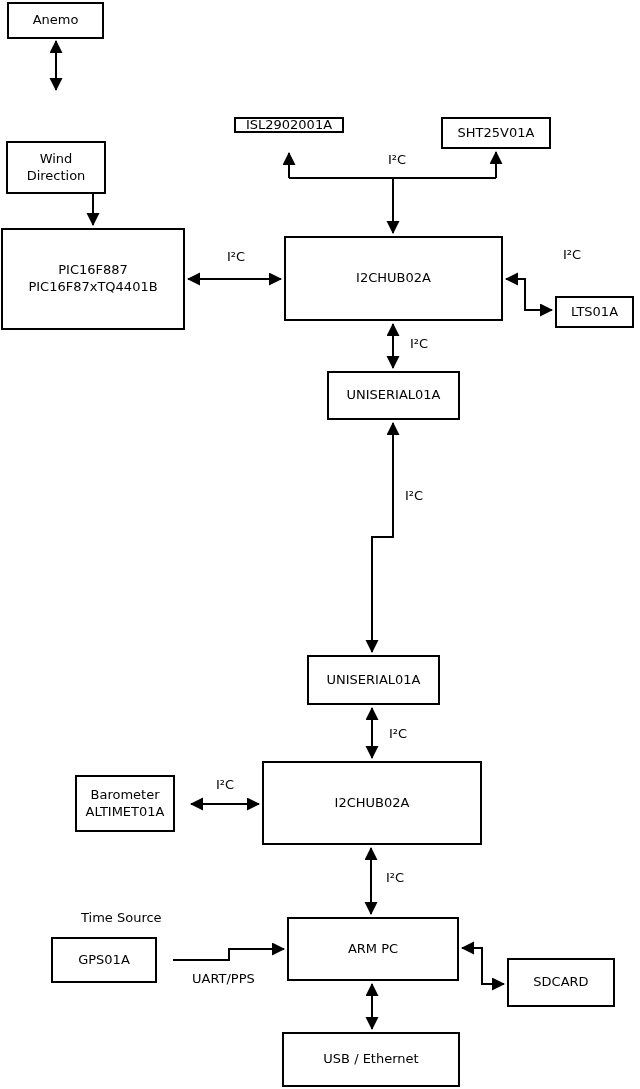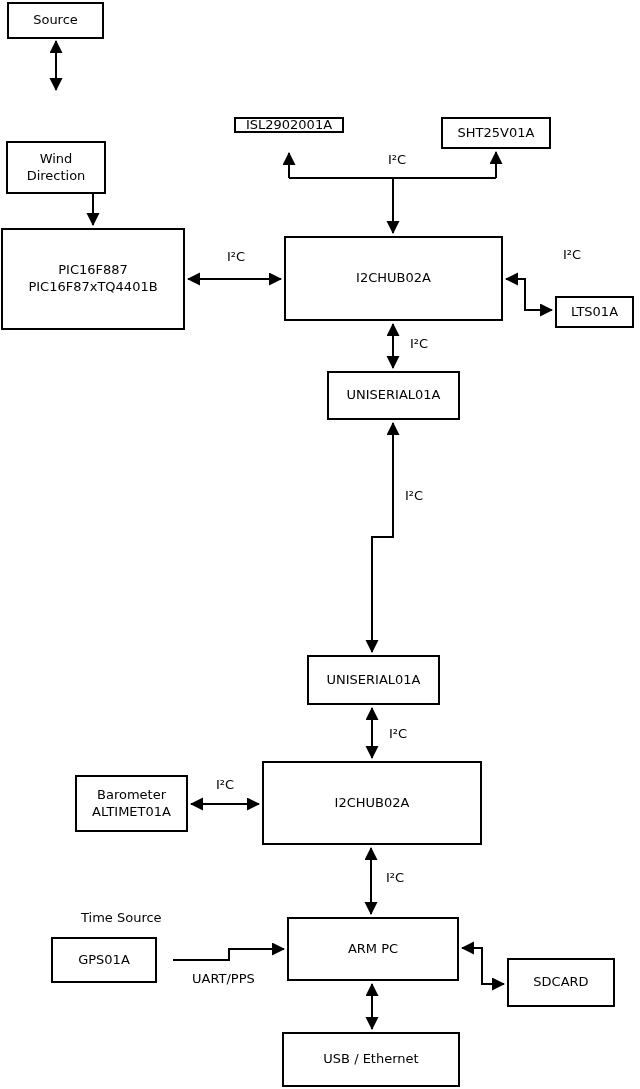--- a/index.html
+++ b/index.html
@@ -39,21 +39,21 @@
   #n-anemo        { left: 7px;   top: 2px;    width: 97px;  height: 37px; }
   #n-wind         { left: 6px;   top: 93px;   width: 100px; height: 53px; margin-top: 48px; }
   #n-pic          { left: 1px;   top: 228px;  width: 184px; height: 102px; }
   #n-isl          { left: 234px; top: 117px;  width: 110px; height: 16px; }
   #n-sht          { left: 441px; top: 117px;  width: 110px; height: 32px; }
   #n-hub1         { left: 284px; top: 236px;  width: 219px; height: 85px; }
   #n-lts          { left: 555px; top: 296px;  width: 79px;  height: 32px; }
   #n-uni1         { left: 327px; top: 371px;  width: 133px; height: 49px; }
   #n-uni2         { left: 307px; top: 655px;  width: 133px; height: 50px; }
   #n-hub2         { left: 262px; top: 761px;  width: 220px; height: 84px; }
-  #n-baro         { left: 75px;  top: 775px;  width: 113px; height: 57px; }
+  #n-baro         { left: 75px;  top: 775px;  width: 100px; height: 57px; }
   #n-gps          { left: 51px;  top: 937px;  width: 106px; height: 46px; }
   #n-arm          { left: 287px; top: 917px;  width: 172px; height: 64px; text-align: center; }
   #n-sdcard       { left: 507px; top: 958px;  width: 108px; height: 49px; }
   #n-usb          { left: 282px; top: 1032px; width: 178px; height: 55px; }
   
   #l-top-bus      { left: 388px; top: 152px; }
   #l-pic-hub      { left: 227px; top: 249px; }
   #l-lts          { left: 563px; top: 247px; }
   #l-hub1-uni1    { left: 410px; top: 336px; }
   #l-long-link    { left: 405px; top: 488px; }
@@ -90,21 +90,21 @@
       <polyline points="393,423 393,537 372,537 372,652" marker-start="url(#ah-start)" marker-end="url(#ah-end)"></polyline>
       <polyline points="372,708 372,758" marker-start="url(#ah-start)" marker-end="url(#ah-end)"></polyline>
       <polyline points="191,804 259,804" marker-start="url(#ah-start)" marker-end="url(#ah-end)"></polyline>
       <polyline points="371,848 371,914" marker-start="url(#ah-start)" marker-end="url(#ah-end)"></polyline>
       <polyline points="173,960 229,960 229,949 284,949" marker-end="url(#ah-end)"></polyline>
       <polyline points="462,948 482,948 482,984 504,984" marker-start="url(#ah-start)" marker-end="url(#ah-end)"></polyline>
       <polyline points="372,984 372,1029" marker-start="url(#ah-start)" marker-end="url(#ah-end)"></polyline>
     </g>
   </svg>
 
-  <div class="node" id="n-anemo">Source</div>
+  <div class="node" id="n-anemo">Anemo</div>
   <div class="node" id="n-wind">Wind
 Direction</div>
   <div class="node" id="n-pic">PIC16F887
 PIC16F87xTQ4401B</div>
   <div class="node" id="n-isl">ISL2902001A</div>
   <div class="node" id="n-sht">SHT25V01A</div>
   <div class="node" id="n-hub1">I2CHUB02A</div>
   <div class="node" id="n-lts">LTS01A</div>
   <div class="node" id="n-uni1">UNISERIAL01A</div>
   <div class="node" id="n-uni2">UNISERIAL01A</div>

